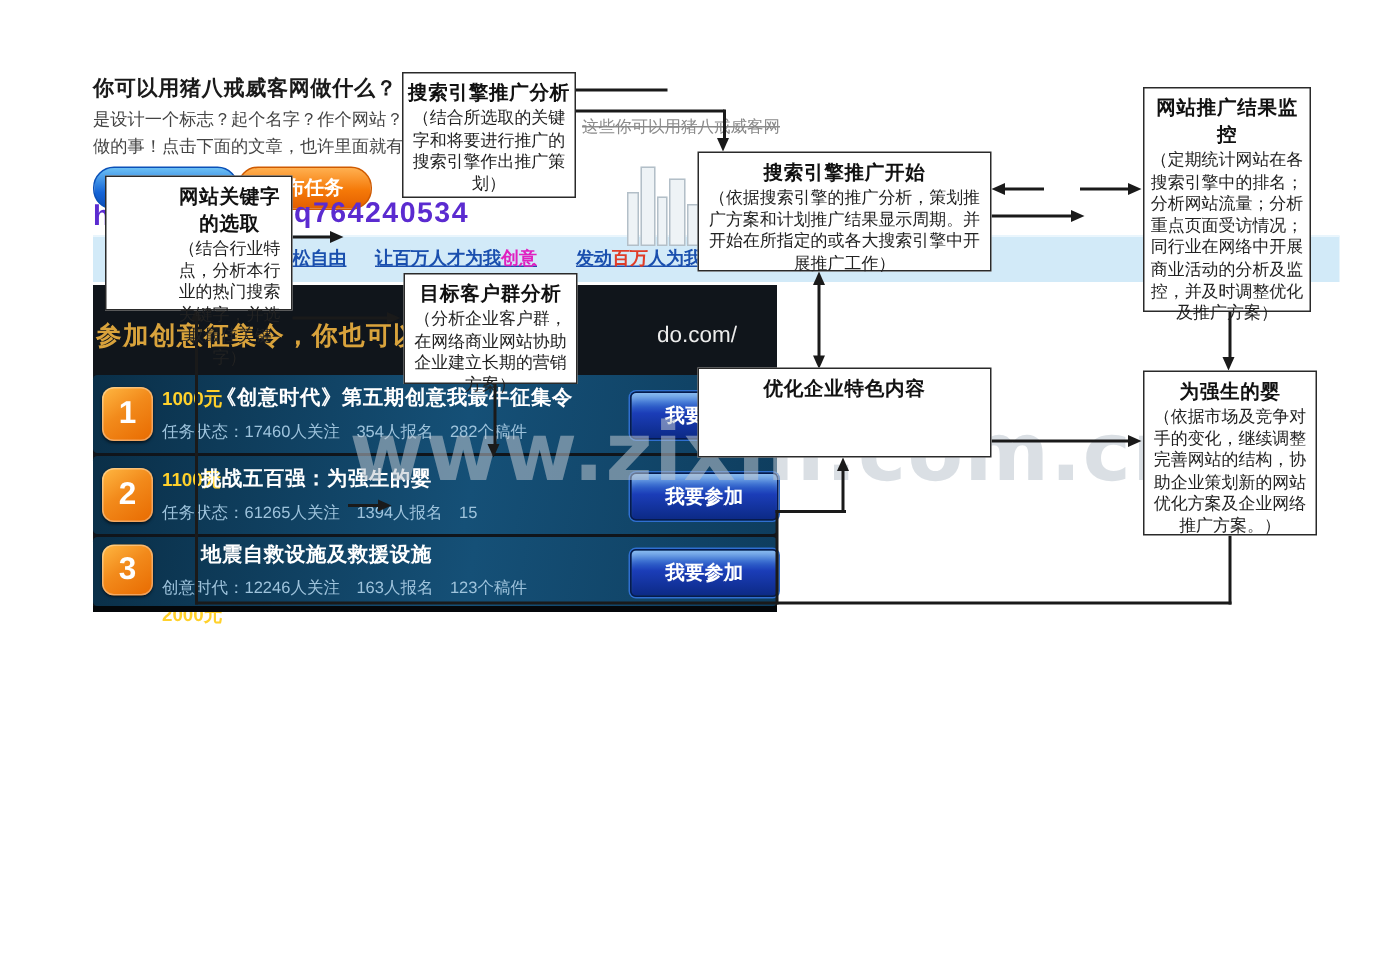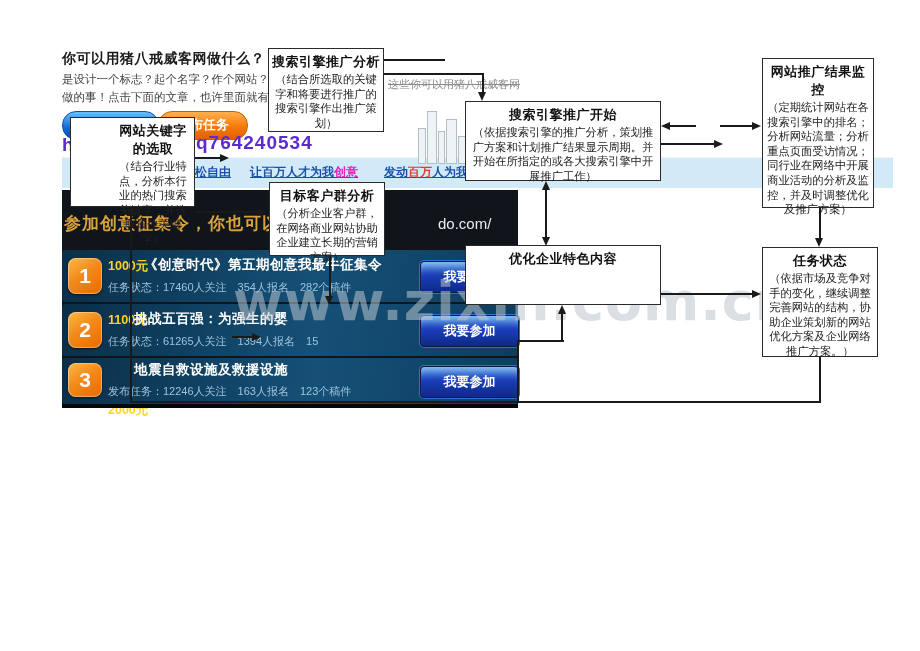--- a/index.html
+++ b/index.html
@@ -104,21 +104,21 @@
       <span class="price" style="left:46px;top:8px;">1100元</span>
       <span class="rowtitle" style="left:72px;top:6px;">挑战五百强：为强生的婴</span>
       <span class="rowstatus" style="left:46px;top:30px;">任务状态：61265人关注　1394人报名　15</span>
       <span class="joinbtn" style="left:358px;top:11px;">我要参加</span>
     </div>
 
     <div class="taskrow" style="top:168px;height:46px;">
       <div class="badge" style="top:5px;height:34px;line-height:34px;">3</div>
       <span class="price" style="left:46px;top:5px;margin-top:39px;">2000元</span>
       <span class="rowtitle" style="left:72px;top:3px;">地震自救设施及救援设施</span>
-      <span class="rowstatus" style="left:46px;top:26px;">发布任务：12246人关注　163人报名　123个稿件</span>
+      <span class="rowstatus" style="left:46px;top:26px;">创意时代：12246人关注　163人报名　123个稿件</span>
       <span class="joinbtn" style="left:358px;top:8px;">我要参加</span>
     </div>
 
     <div class="abs bottombar" style="left:0;top:214px;width:456px;height:4px;"></div>
   </div>
 
   <div class="abs watermark" style="left:233px;top:270px;">www.zixin.com.cn</div>
 
   <div class="line" style="left:384px;top:59px;width:61px;height:2px;"></div>
   <div class="line" style="left:384px;top:73px;width:99px;height:2px;"></div>
@@ -179,21 +179,21 @@
     <div class="ftitle">搜索引擎推广分析</div>
     <div class="fbody">（结合所选取的关键字和将要进行推广的搜索引擎作出推广策划）</div>
   </div>
 
   <div class="fbox" style="left:762px;top:58px;width:112px;height:150px;">
     <div class="ftitle">网站推广结果监控</div>
     <div class="fbody">（定期统计网站在各搜索引擎中的排名；分析网站流量；分析重点页面受访情况；同行业在网络中开展商业活动的分析及监控，并及时调整优化及推广方案）</div>
   </div>
 
   <div class="fbox" style="left:762px;top:247px;width:116px;height:110px;">
-    <div class="ftitle">任务状态</div>
+    <div class="ftitle">为强生的婴</div>
     <div class="fbody">（依据市场及竞争对手的变化，继续调整完善网站的结构，协助企业策划新的网站优化方案及企业网络推广方案。）</div>
   </div>
 
   <div class="fbox" style="left:465px;top:245px;width:196px;height:60px;">
     <div class="ftitle">优化企业特色内容</div>
   </div>
 
   <div class="fbox" style="left:269px;top:182px;width:116px;height:74px;">
     <div class="ftitle">目标客户群分析</div>
     <div class="fbody">（分析企业客户群，在网络商业网站协助企业建立长期的营销方案）</div>

